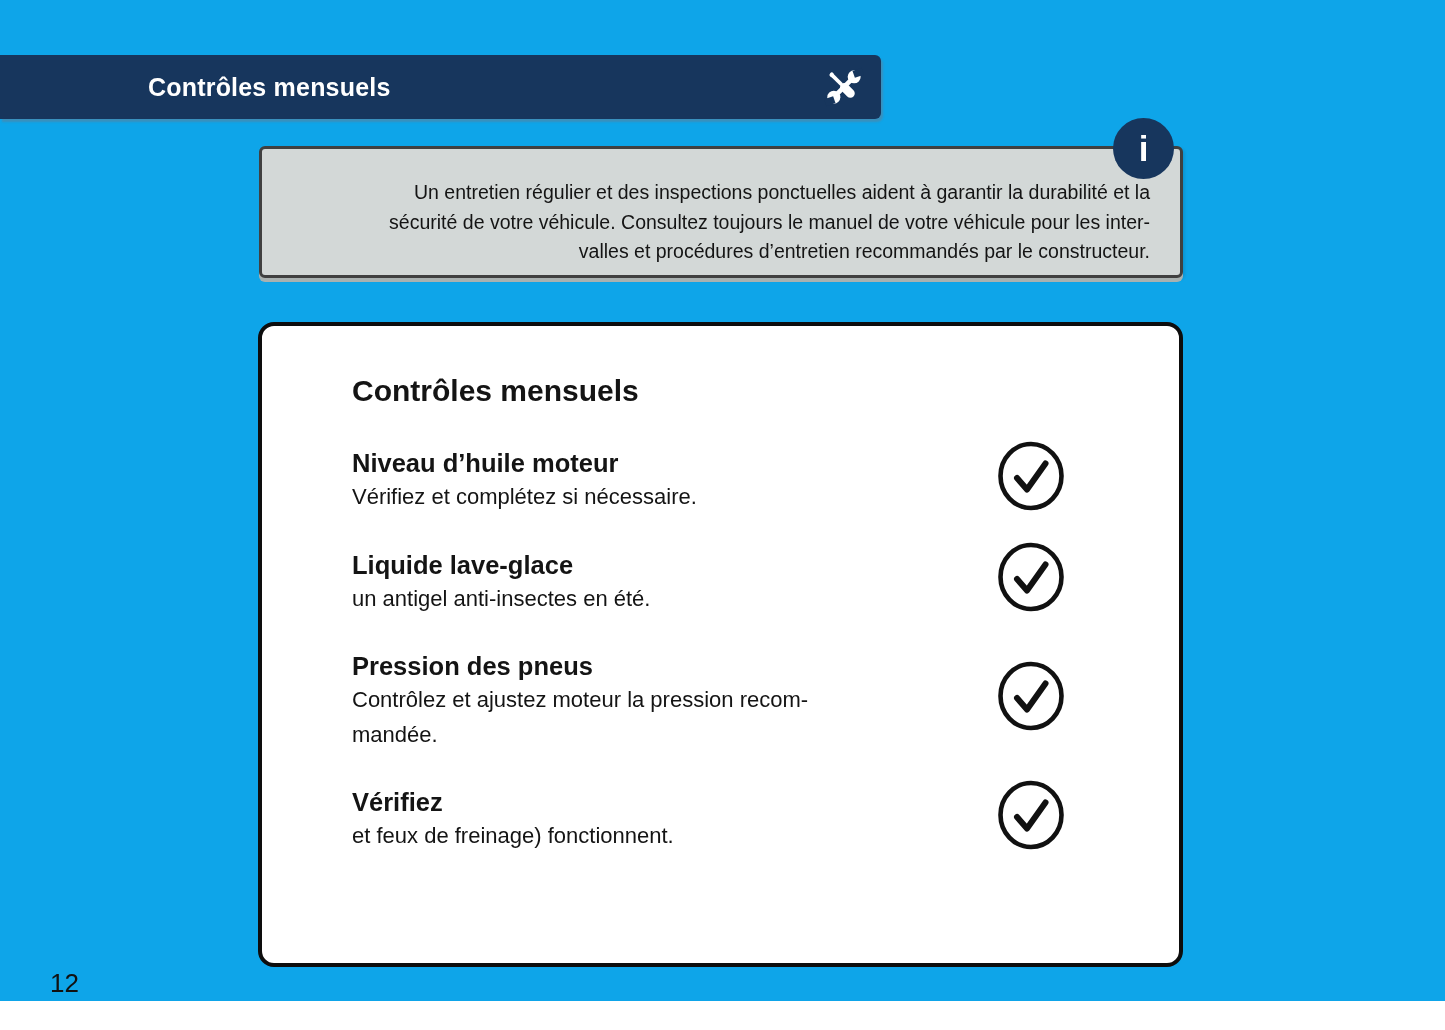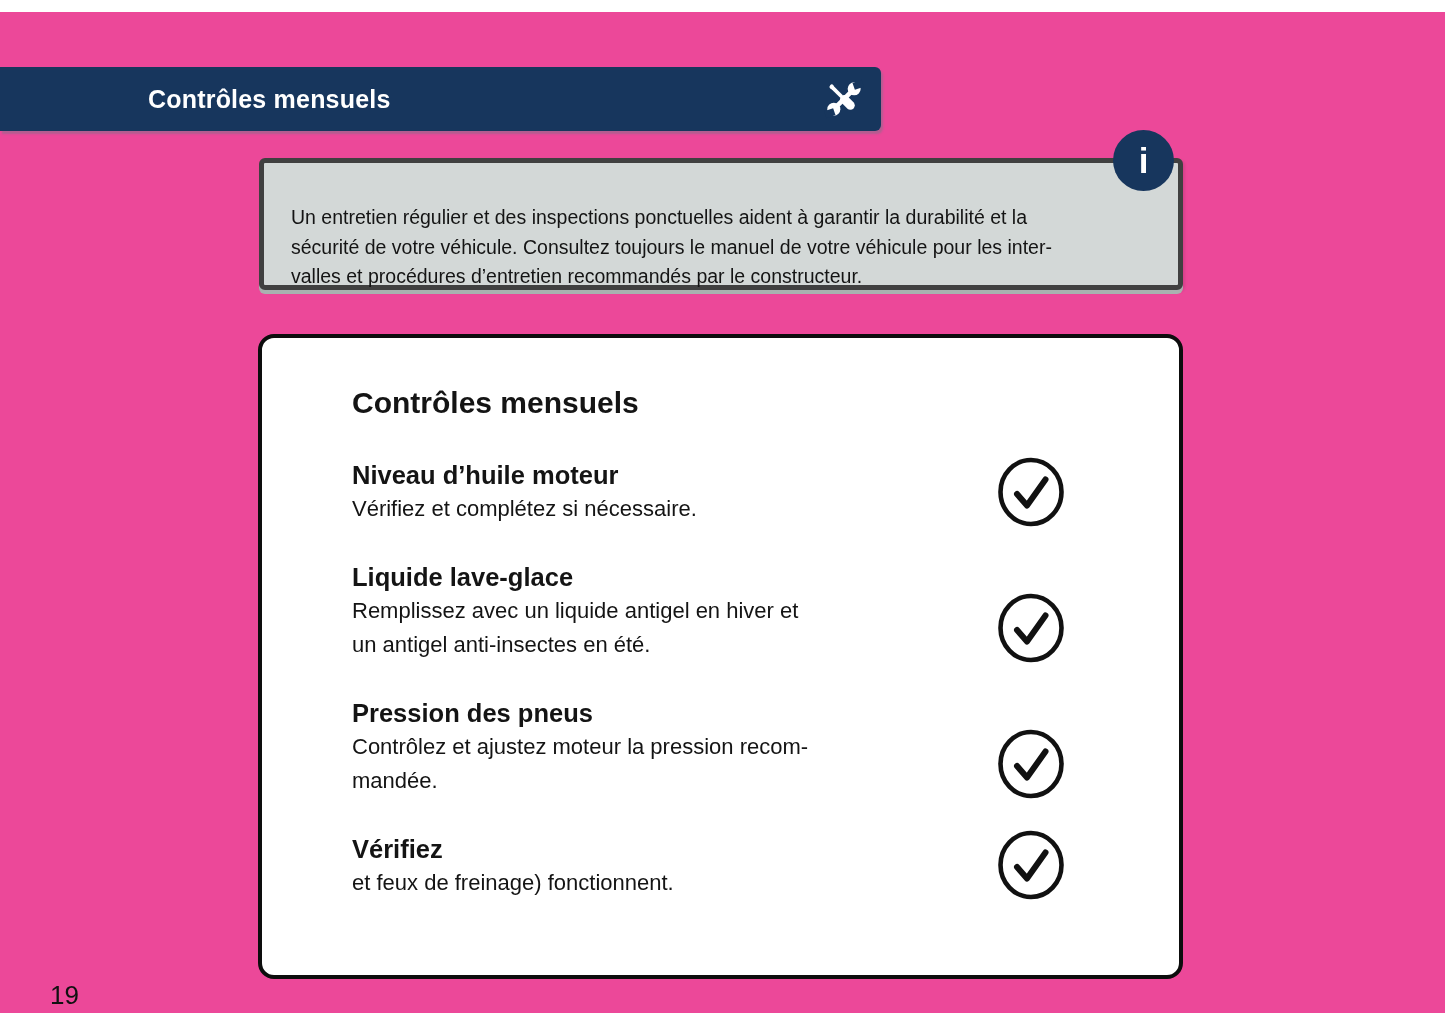--- a/index.html
+++ b/index.html
@@ -4,21 +4,21 @@
 <style>
   * { margin: 0; padding: 0; box-sizing: border-box; }
   html, body { background: #ffffff; }
   body {
     width: 1445px; height: 1030px;
     font-family: "Liberation Sans", sans-serif;
     color: #141414;
     position: relative;
     overflow: hidden;
   }
-  .canvas { position: relative; width: 1445px; height: 1001px; background: #ec4899; margin-top: 12px; }
+  .canvas { position: relative; width: 1445px; height: 1001px; background: #0ea5e9; }
 
   
   .header-bar {
     position: absolute; left: 0; top: 55px;
     width: 881px; height: 64px;
     background: #17365d;
     border-radius: 0 6px 6px 0;
     box-shadow: 2px 3px 2px rgba(110,120,135,0.45);
     display: flex; align-items: center;
   }
@@ -34,24 +34,25 @@
     transform: translateY(-50%);
     width: 48px; height: 48px;
     display: flex; align-items: center; justify-content: center;
   }
 
   
   .note-box {
     position: absolute; left: 259px; top: 146px;
     width: 924px; height: 132px;
     background: #d3d8d7;
-    border: 5px solid #404040;
+    border: 3px solid #404040;
     border-radius: 6px;
     box-shadow: 0 4px 0 #a9b1b0, 2px 2px 3px rgba(0,0,0,0.10);
-    padding: 40px 30px 0 27px;
+    padding: 29px 30px 0 27px;
+    text-align: right;
   }
   .note-line {
     font-size: 19.5px;
     line-height: 29.5px;
     white-space: nowrap;
     color: #141414;
   }
   .info-circle {
     position: absolute; left: 1113px; top: 118px;
     width: 61px; height: 61px;
@@ -74,21 +75,21 @@
     padding: 47px 36px 0 90px;
   }
   .main-title {
     font-size: 30px;
     font-weight: bold;
     line-height: 36px;
     margin-bottom: 37px;
   }
   .item {
     display: flex;
-    align-items: flex-end;
+    align-items: center;
     margin-bottom: 33px;
   }
   .item-text { width: 600px; }
   .item-title {
     font-size: 25.5px;
     font-weight: bold;
     line-height: 34px;
     white-space: nowrap;
   }
   .item-desc {
@@ -158,21 +159,20 @@
         <svg viewBox="0 0 70 70" width="70" height="70" aria-hidden="true">
           <ellipse cx="35" cy="35" rx="30.5" ry="32" fill="none" stroke="#111111" stroke-width="4.6"></ellipse>
           <path d="M21 37 L31 48.5 L49.5 22.5" fill="none" stroke="#111111" stroke-width="6" stroke-linecap="round" stroke-linejoin="round"></path>
         </svg>
       </div>
     </div>
 
     <div class="item">
       <div class="item-text">
         <div class="item-title">Liquide lave-glace</div>
-        <div class="item-desc">Remplissez avec un liquide antigel en hiver et</div>
         <div class="item-desc">un antigel anti-insectes en été.</div>
       </div>
       <div class="item-check">
         <svg viewBox="0 0 70 70" width="70" height="70" aria-hidden="true">
           <ellipse cx="35" cy="35" rx="30.5" ry="32" fill="none" stroke="#111111" stroke-width="4.6"></ellipse>
           <path d="M21 37 L31 48.5 L49.5 22.5" fill="none" stroke="#111111" stroke-width="6" stroke-linecap="round" stroke-linejoin="round"></path>
         </svg>
       </div>
     </div>
 
@@ -197,15 +197,15 @@
       </div>
       <div class="item-check">
         <svg viewBox="0 0 70 70" width="70" height="70" aria-hidden="true">
           <ellipse cx="35" cy="35" rx="30.5" ry="32" fill="none" stroke="#111111" stroke-width="4.6"></ellipse>
           <path d="M21 37 L31 48.5 L49.5 22.5" fill="none" stroke="#111111" stroke-width="6" stroke-linecap="round" stroke-linejoin="round"></path>
         </svg>
       </div>
     </div>
   </div>
 
-  <div class="page-number">19</div>
+  <div class="page-number">12</div>
 
 </div>
 
 </body></html>

